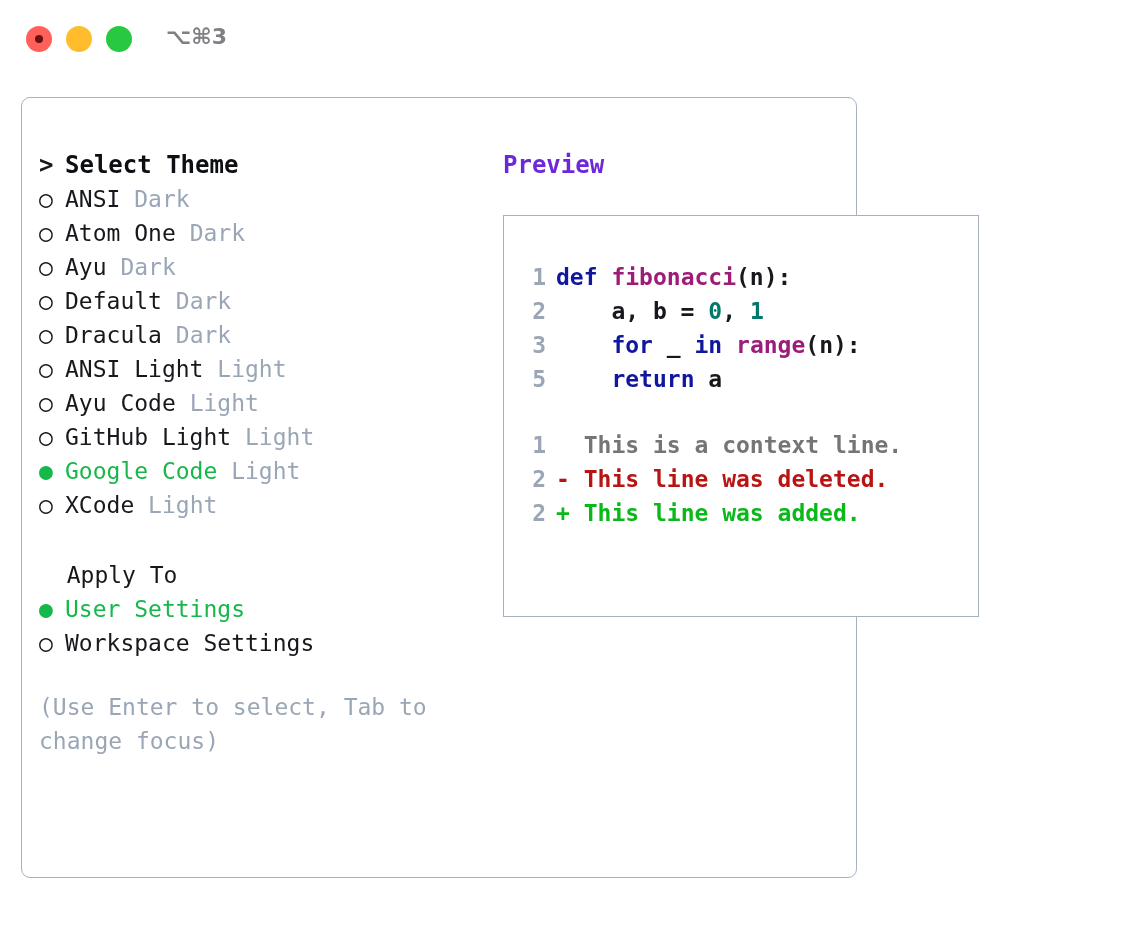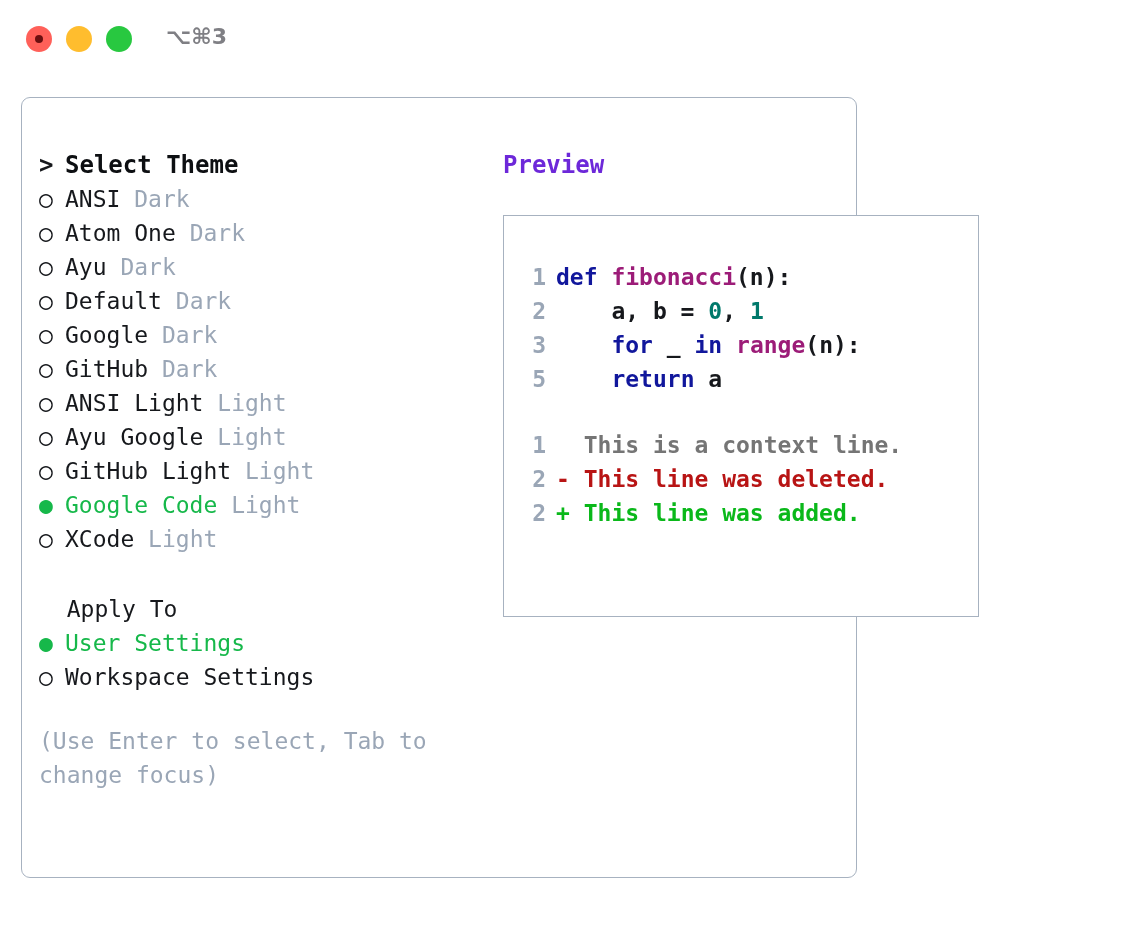--- a/index.html
+++ b/index.html
@@ -188,24 +188,23 @@
 
     <div id="left-col">
 
       <div class="row header-row"><span class="bullet">&gt; </span><span>Select Theme</span></div>
 
       <div id="theme-list">
           <div class="row"><span class="bullet">○ </span><span class="name">ANSI</span><span class="variant"> Dark</span></div>
           <div class="row"><span class="bullet">○ </span><span class="name">Atom One</span><span class="variant"> Dark</span></div>
           <div class="row"><span class="bullet">○ </span><span class="name">Ayu</span><span class="variant"> Dark</span></div>
           <div class="row"><span class="bullet">○ </span><span class="name">Default</span><span class="variant"> Dark</span></div>
-          <div class="row"><span class="bullet">○ </span><span class="name">Google</span><span class="variant"> Dark</span></div>
-          <div class="row"><span class="bullet">○ </span><span class="name">GitHub</span><span class="variant"> Dark</span></div>
+          <div class="row"><span class="bullet">○ </span><span class="name">Dracula</span><span class="variant"> Dark</span></div>
           <div class="row"><span class="bullet">○ </span><span class="name">ANSI Light</span><span class="variant"> Light</span></div>
-          <div class="row"><span class="bullet">○ </span><span class="name">Ayu Google</span><span class="variant"> Light</span></div>
+          <div class="row"><span class="bullet">○ </span><span class="name">Ayu Code</span><span class="variant"> Light</span></div>
           <div class="row"><span class="bullet">○ </span><span class="name">GitHub Light</span><span class="variant"> Light</span></div>
           <div class="row"><span class="bullet on">● </span><span class="name selected">Google Code</span><span class="variant"> Light</span></div>
           <div class="row"><span class="bullet">○ </span><span class="name">XCode</span><span class="variant"> Light</span></div>
         </div>
 
       <div id="spacer-block"></div>
 
       <div class="group-label">  Apply To</div>
 
       <div id="apply-list">

